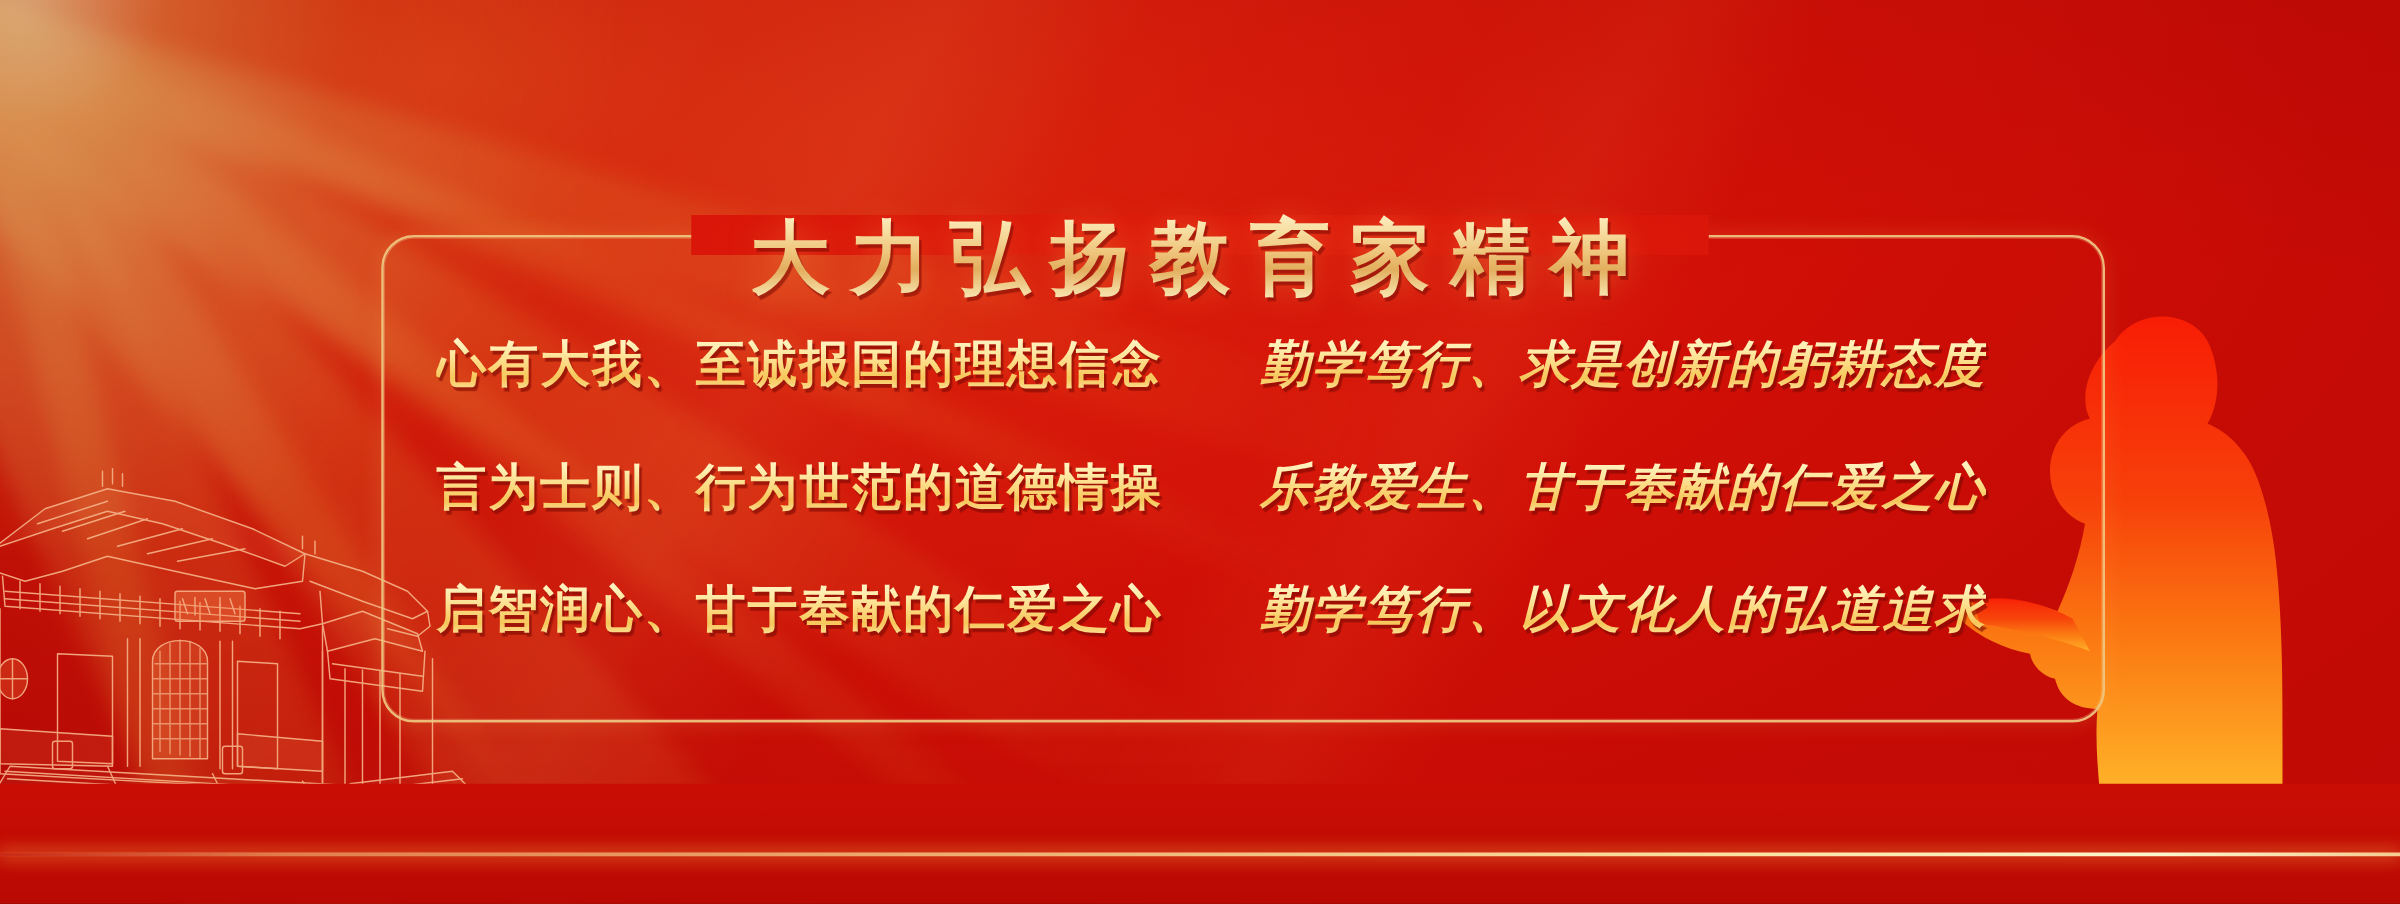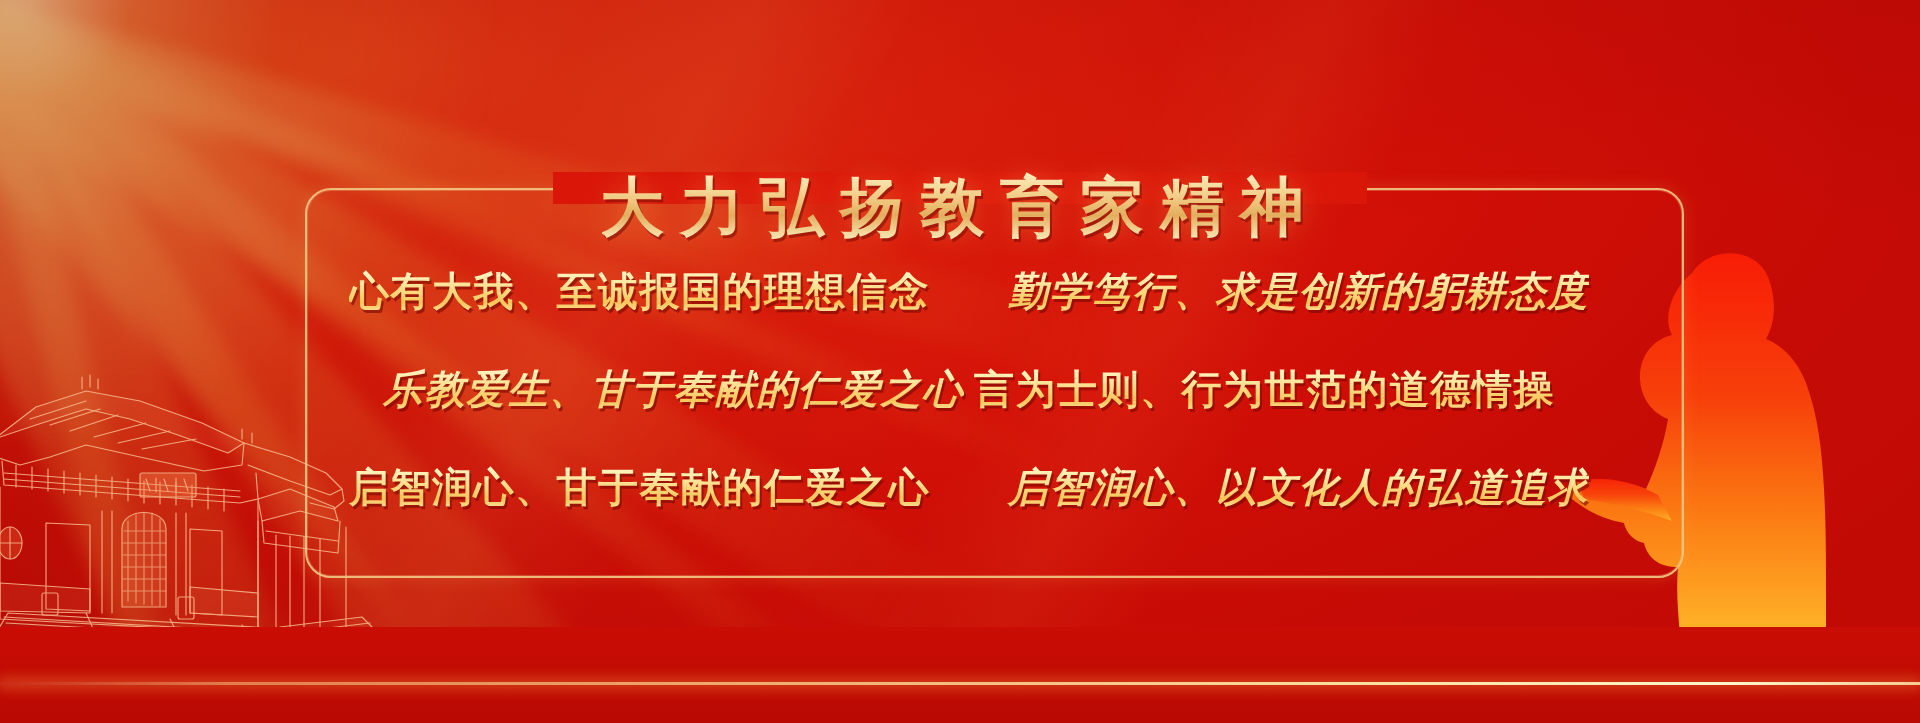--- a/index.html
+++ b/index.html
@@ -262,22 +262,22 @@
   <div class="panel"></div>
   <div class="panel-notch"></div>
 
   <div class="heading-row">
     <h1 class="heading">大力弘扬教育家精神</h1>
   </div>
 
   <div class="slogans">
     <div class="slogan col-left">心有大我、至诚报国的理想信念</div>
     <div class="slogan col-right">勤学笃行、求是创新的躬耕态度</div>
+    <div class="slogan col-left">言为士则、行为世范的道德情操</div>
     <div class="slogan col-right">乐教爱生、甘于奉献的仁爱之心</div>
-    <div class="slogan col-left">言为士则、行为世范的道德情操</div>
     <div class="slogan col-left">启智润心、甘于奉献的仁爱之心</div>
-    <div class="slogan col-right">启智润心、以文化人的弘道追求</div>
+    <div class="slogan col-right">勤学笃行、以文化人的弘道追求</div>
   </div>
 
   <div class="bottom-strip"></div>
   <div class="bottom-line"></div>
 
 </div>
 
 </body></html>

